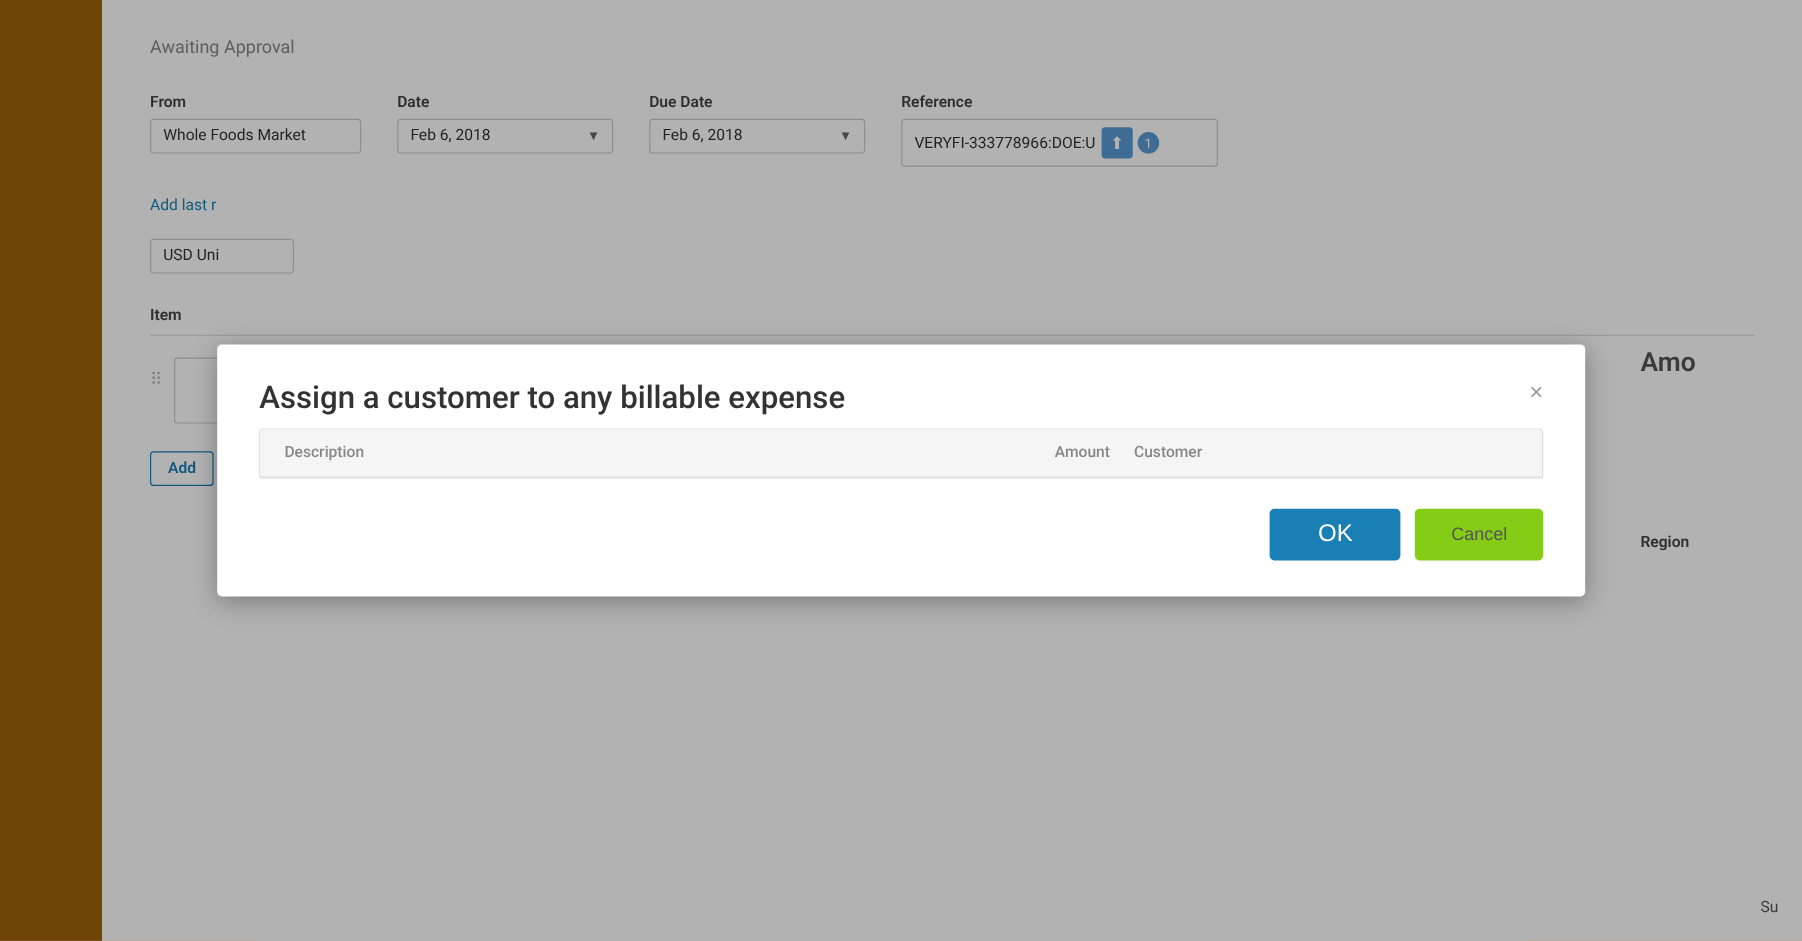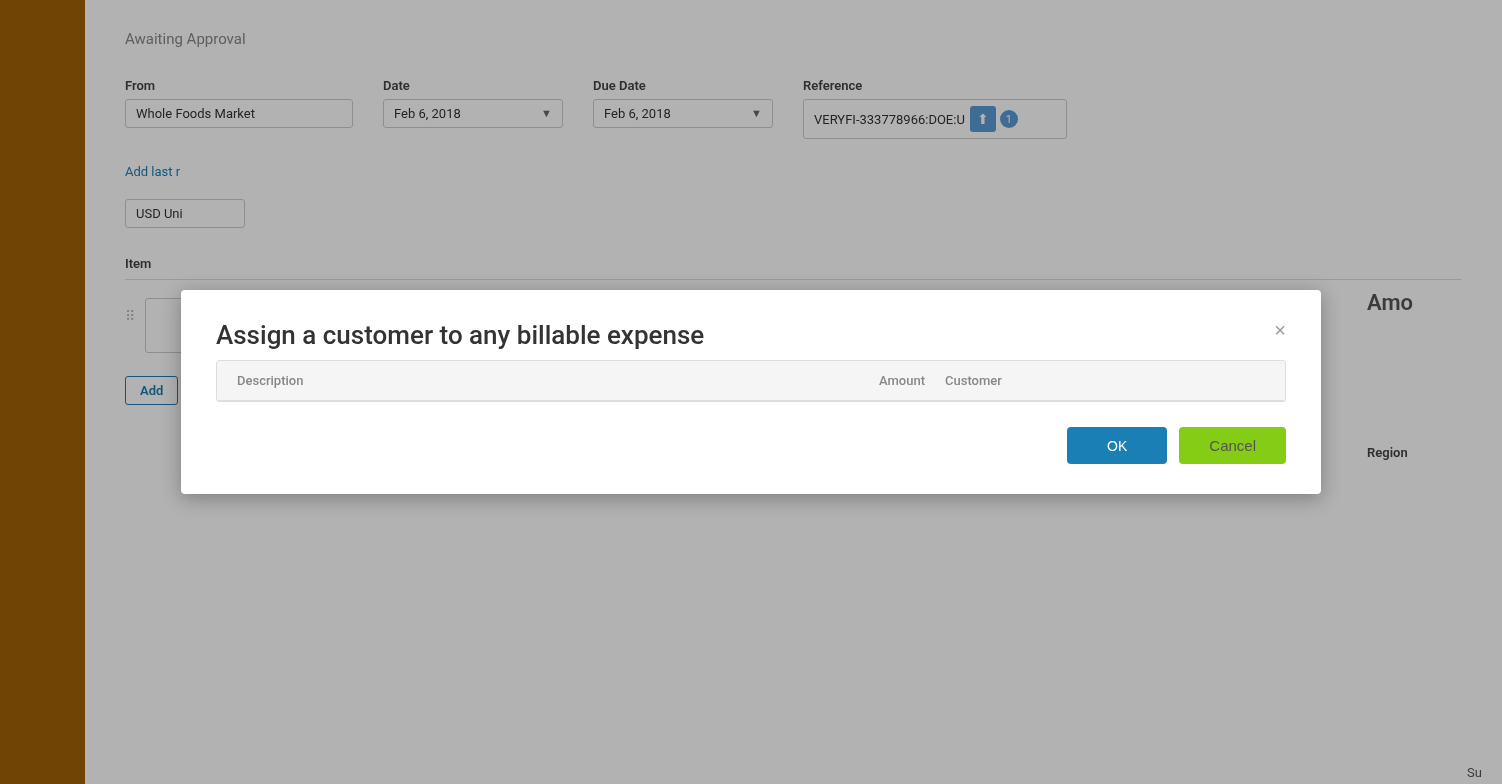--- a/index.html
+++ b/index.html
@@ -59,21 +59,21 @@
       border-radius: 3px;
       padding: 6px 10px;
       font-size: 13px;
       color: #333;
       background: #fff;
       display: flex;
       align-items: center;
       gap: 5px;
     }
 
-    .bg-field-input.wide { width: 228px; }
+    .bg-field-input.wide { width: 176px; }
     .bg-field-input.medium { width: 180px; }
     .bg-field-input.ref { width: 264px; }
 
     .dropdown-arrow {
       color: #666;
       font-size: 11px;
       margin-left: auto;
     }
 
     .bg-add-link {
@@ -160,21 +160,21 @@
 
     .bg-region-text {
       font-size: 13px;
       font-weight: 600;
       color: #444;
       margin-top: 130px;
     }
 
     .bg-su-text {
       position: absolute;
-      bottom: 4px;
+      bottom: 20px;
       right: 20px;
       font-size: 13px;
       color: #555;
     }
 
     .bg-icon-area {
       display: flex;
       align-items: center;
       gap: 4px;
     }
@@ -332,21 +332,21 @@
       justify-content: flex-end;
       gap: 12px;
     }
 
     .btn-ok {
       background: #1a7fb5;
       color: #fff;
       border: none;
       border-radius: 4px;
       padding: 10px 40px;
-      font-size: 14px;
+      font-size: 20px;
       cursor: pointer;
       font-weight: 500;
     }
 
     .btn-cancel {
       background: #84cc16;
       color: #555;
       border: none;
       border-radius: 4px;
       padding: 10px 30px;

